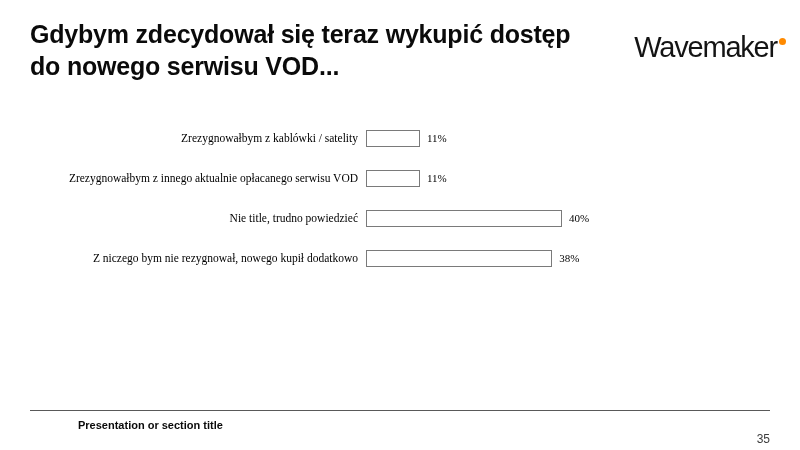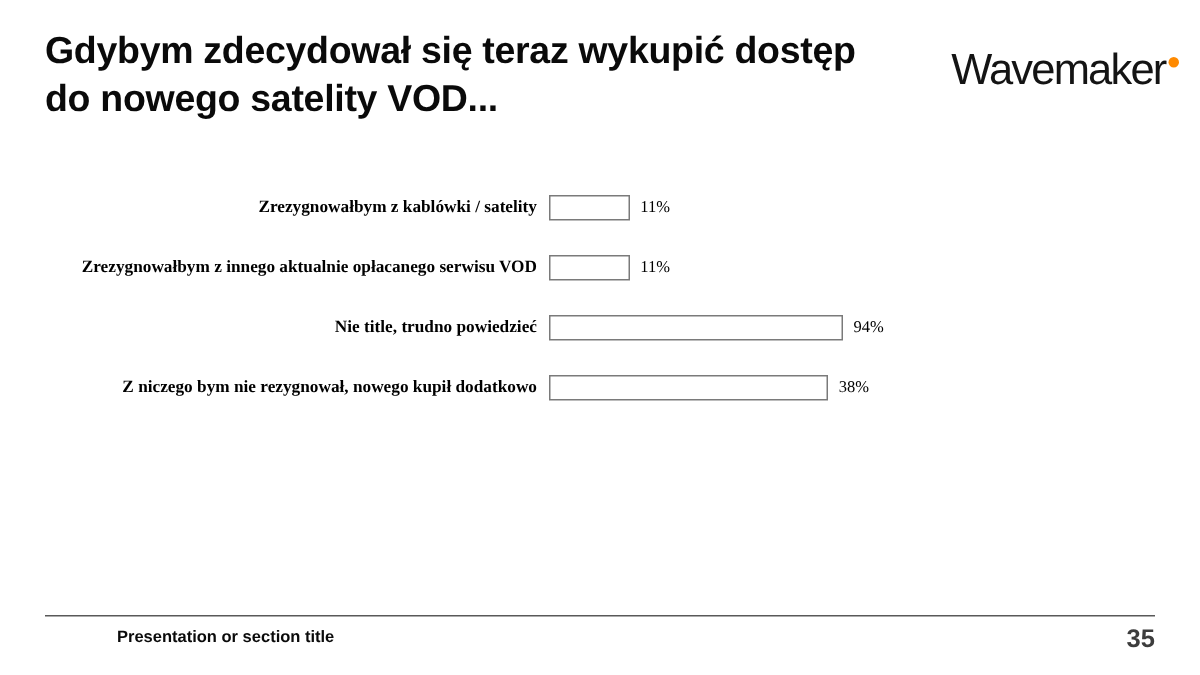--- a/index.html
+++ b/index.html
@@ -61,21 +61,20 @@
     height: 40px;
   }
   .cat-label {
     width: 328px;
     text-align: right;
     font-family: "Liberation Serif", serif;
     font-size: 11.5px;
     color: #000;
     white-space: nowrap;
     flex: none;
-    font-weight: bold;
   }
   .bar {
     height: 17px;
     margin-left: 8px;
     background: #ffffff;
     border: 1.5px solid #7a7a7a;
     flex: none;
   }
   .val-label {
     margin-left: 7px;
@@ -101,34 +100,34 @@
     left: 30px;
     top: 419px;
     font-size: 11px;
     font-weight: 700;
     color: #0a0a0a;
     padding-left: 48px;
   }
   .page-number {
     position: absolute;
     right: 30px;
-    top: 416px;
-    font-size: 17px;
-    font-weight: 700;
+    top: 432px;
+    font-size: 12px;
+    font-weight: 400;
     color: #3d3d3d;
   }
 </style>
 </head>
 <body>
 
 <div class="slide">
 
   <div class="title">
     <div>Gdybym zdecydował się teraz wykupić dostęp</div>
-    <div>do nowego satelity VOD...</div>
+    <div>do nowego serwisu VOD...</div>
   </div>
 
   <div class="logo">
     <span class="logo-text">Wavemaker</span>
     <span class="logo-dot" style="background: rgb(255, 138, 0);"></span>
   </div>
 
   <div class="chart" id="chart">
       <div class="chart-row">
         <div class="cat-label">Zrezygnowałbym z kablówki / satelity</div>
@@ -136,21 +135,21 @@
         <div class="val-label">11%</div>
       </div>
       <div class="chart-row">
         <div class="cat-label">Zrezygnowałbym z innego aktualnie opłacanego serwisu VOD</div>
         <div class="bar" style="width: 53.9px; background: rgb(255, 255, 255); border-color: rgb(122, 122, 122);"></div>
         <div class="val-label">11%</div>
       </div>
       <div class="chart-row">
         <div class="cat-label">Nie title, trudno powiedzieć</div>
         <div class="bar" style="width: 196px; background: rgb(255, 255, 255); border-color: rgb(122, 122, 122);"></div>
-        <div class="val-label">94%</div>
+        <div class="val-label">40%</div>
       </div>
       <div class="chart-row">
         <div class="cat-label">Z niczego bym nie rezygnował, nowego kupił dodatkowo</div>
         <div class="bar" style="width: 186.2px; background: rgb(255, 255, 255); border-color: rgb(122, 122, 122);"></div>
         <div class="val-label">38%</div>
       </div>
     </div>
 
   <div class="footer-line"></div>
   <div class="footer-title">Presentation or section title</div>

